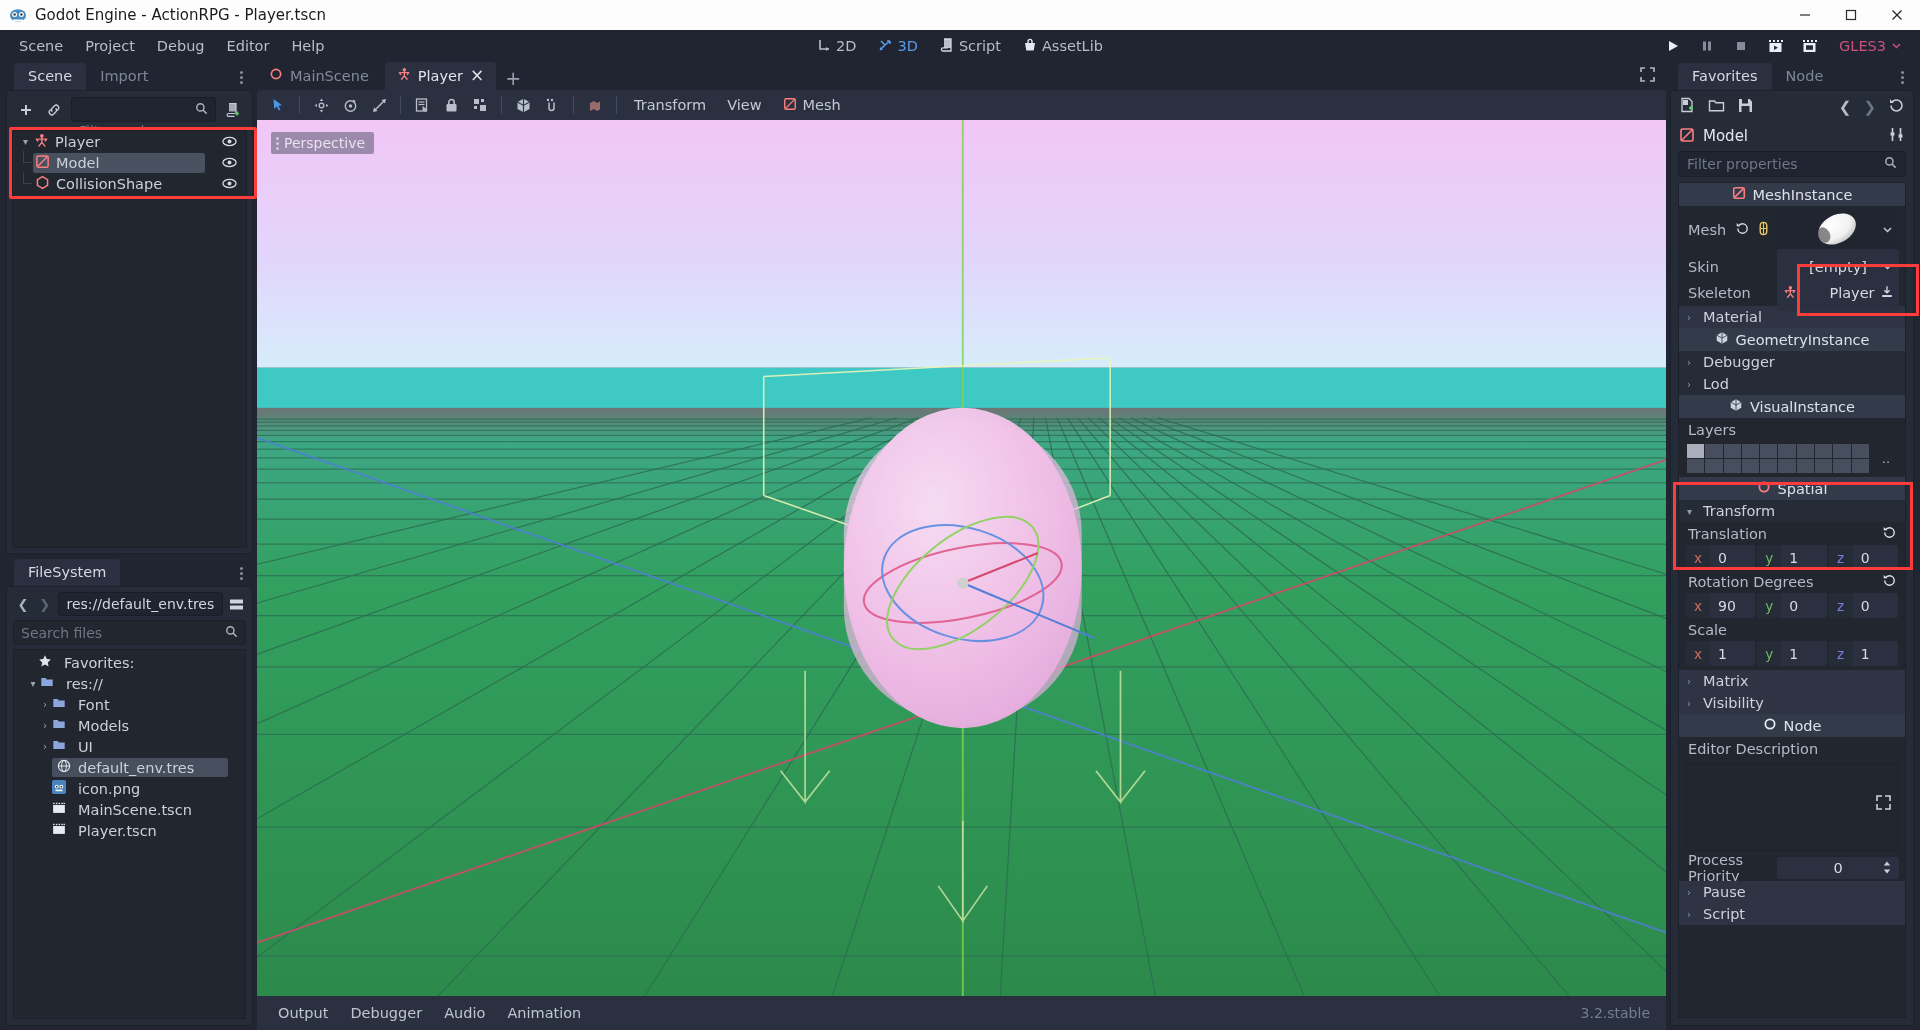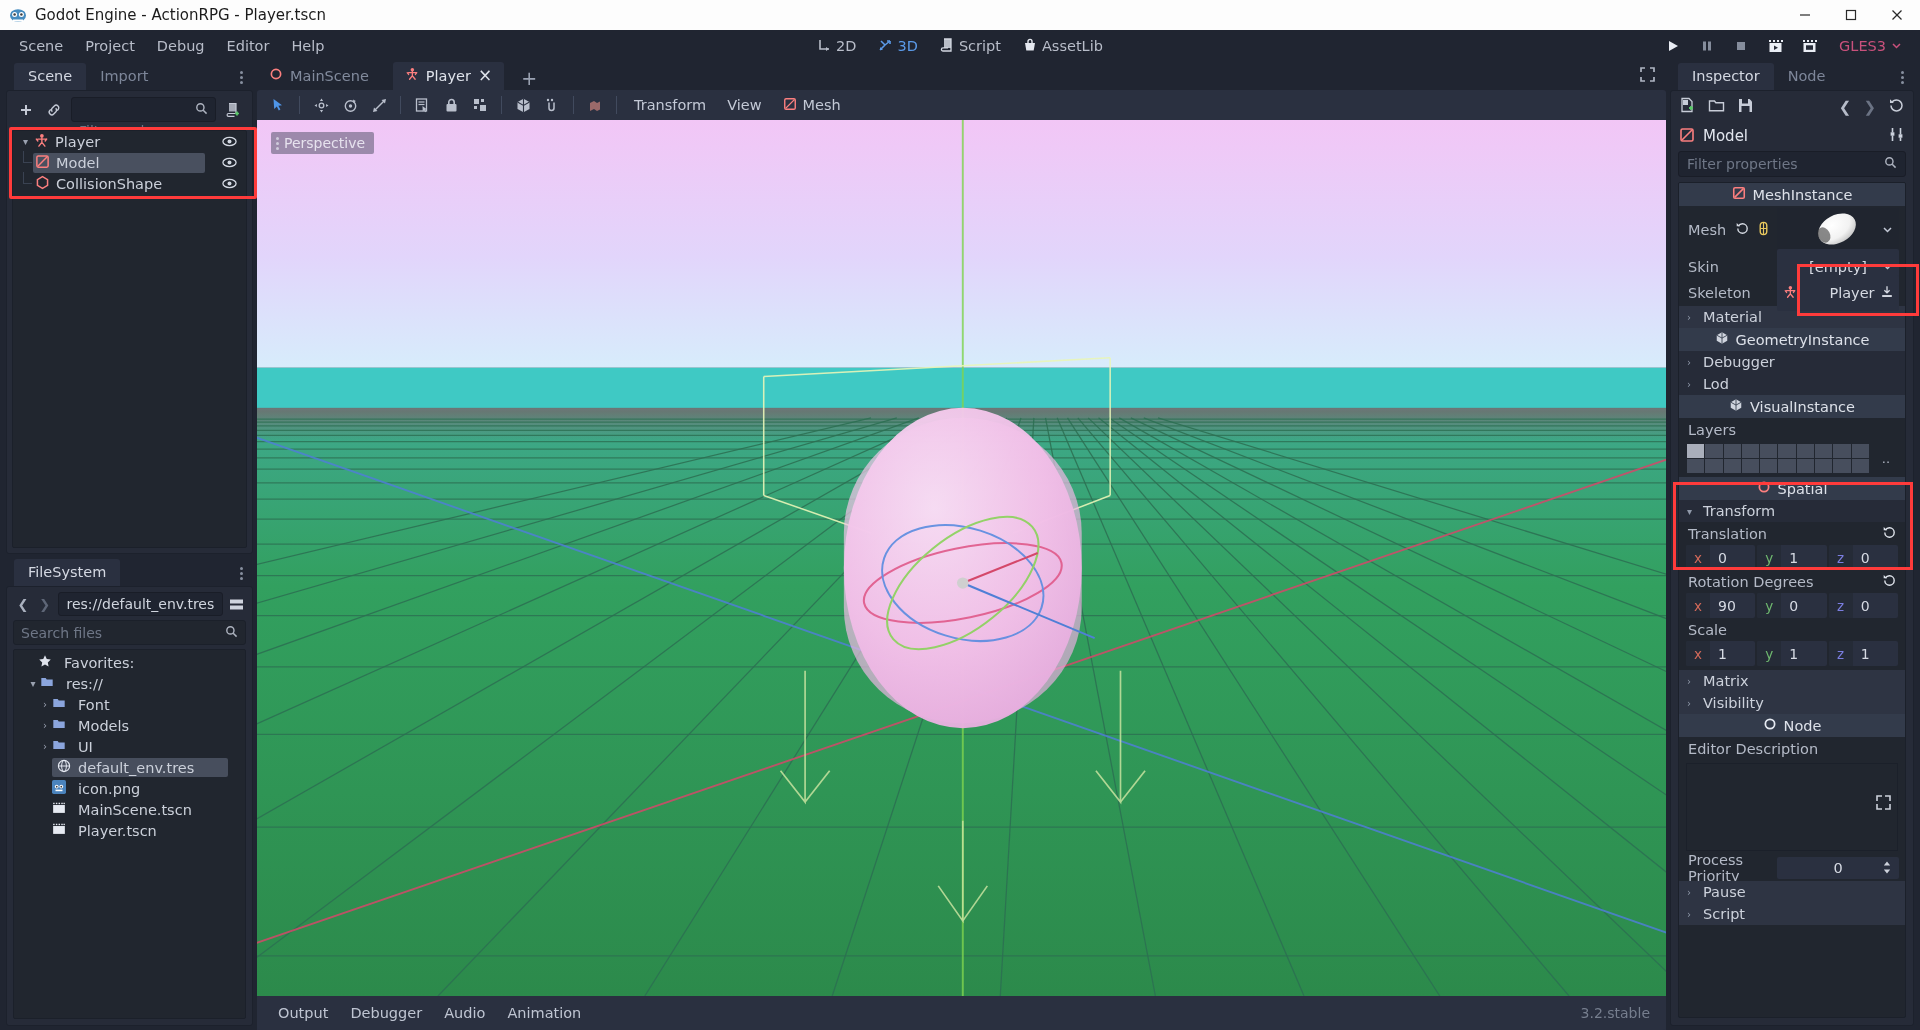--- a/index.html
+++ b/index.html
@@ -89,21 +89,21 @@
                 margin:0 6px 4px 6px; display:flex; align-items:center; padding:0 7px; gap:6px; flex:none; }
   .search-box .ph { flex:1; color:#6f7787; font-size:14px; }
   .fs-tree { flex:1; min-height:0; margin:0 6px 6px 6px; background:#21262f; border:1px solid #1b202a; border-radius:2px; padding-top:2px; }
   .fs-row { display:flex; align-items:center; height:21px; font-size:14.5px; color:#cbd0da; padding-left:4px; }
   .fs-row .lbl { padding:1px 5px; border-radius:2px; }
   .fs-row.selected .lbl { background:#474e5d; }
   .ind { display:inline-block; }
 
   
   .center-col { flex:1; min-width:0; display:flex; flex-direction:column; padding:0 2px; }
-  .scene-tabs { height:28px; display:flex; align-items:flex-end; gap:12px; flex:none; position:relative; }
+  .scene-tabs { height:28px; display:flex; align-items:flex-end; gap:4px; flex:none; position:relative; }
   .sc-tab { display:flex; align-items:center; gap:7px; padding:5px 12px 6px; font-size:14.5px; color:#828b9d; border-radius:3px 3px 0 0;}
   .sc-tab.active { background:#2a3040; color:#dfe3eb; }
   .sc-add { width:26px; height:24px; display:flex; align-items:center; justify-content:center; color:#9aa2b2; font-size:19px; }
   .distraction { position:absolute; right:10px; bottom:4px; color:#aeb5c2; }
 
   .viewport-panel { flex:1; display:flex; flex-direction:column; min-height:0; background:#2a3040; border-radius:3px 3px 0 0; }
   .vp-toolbar { height:30px; display:flex; align-items:center; gap:3px; padding:0 8px; flex:none; }
   .vp-btn { width:26px; height:24px; display:flex; align-items:center; justify-content:center; color:#b9bfcc; border-radius:3px; }
   .vp-btn.active { color:#4f95e8; }
   .vp-sep { width:1px; height:18px; background:#414a5e; margin:0 5px; }
@@ -794,21 +794,21 @@
           <div class="bd-tab">Debugger</div>
           <div class="bd-tab">Audio</div>
           <div class="bd-tab">Animation</div>
           <div class="ver">3.2.stable</div>
         </div>
       </div>
     </div>
 
     <div class="right-col">
       <div class="dock-tabs">
-        <div class="dock-tab active">Inspector</div>
+        <div class="dock-tab active">Favorites</div>
         <div class="dock-tab">Node</div>
         <div class="dock-menu-dots">
             <i></i>
             <i></i>
             <i></i>
           </div>
       </div>
 
       <div class="panel-inner" style="position:relative;">
 

